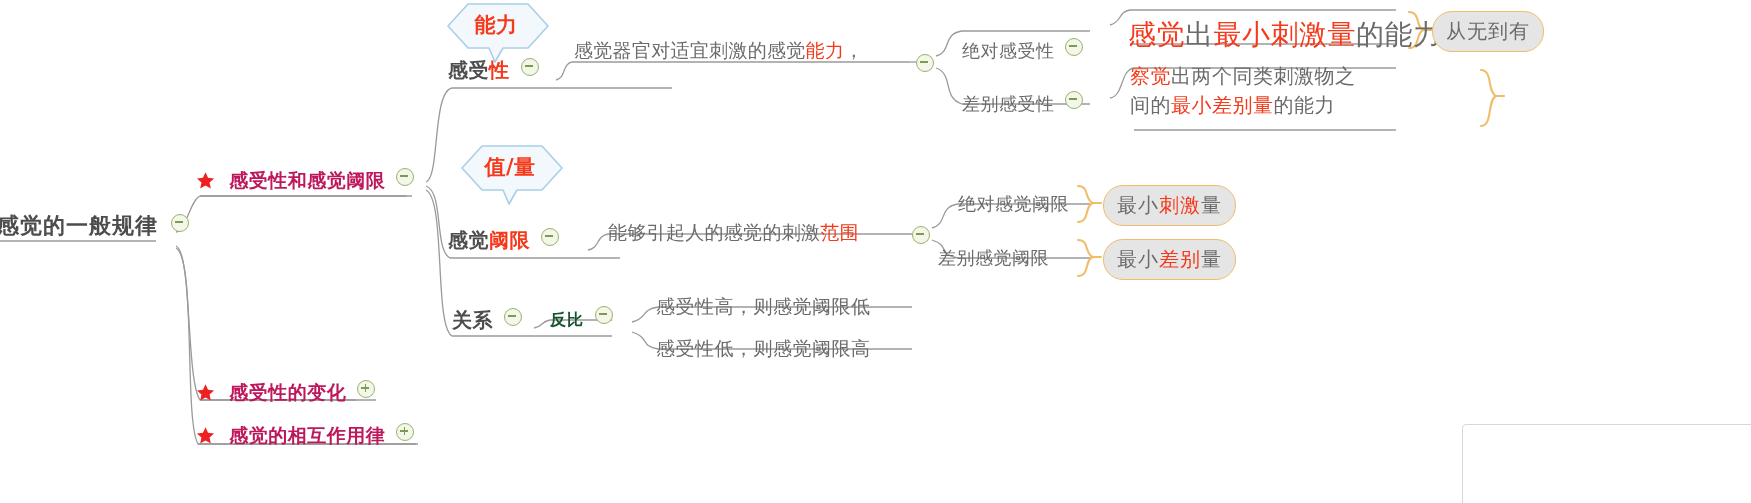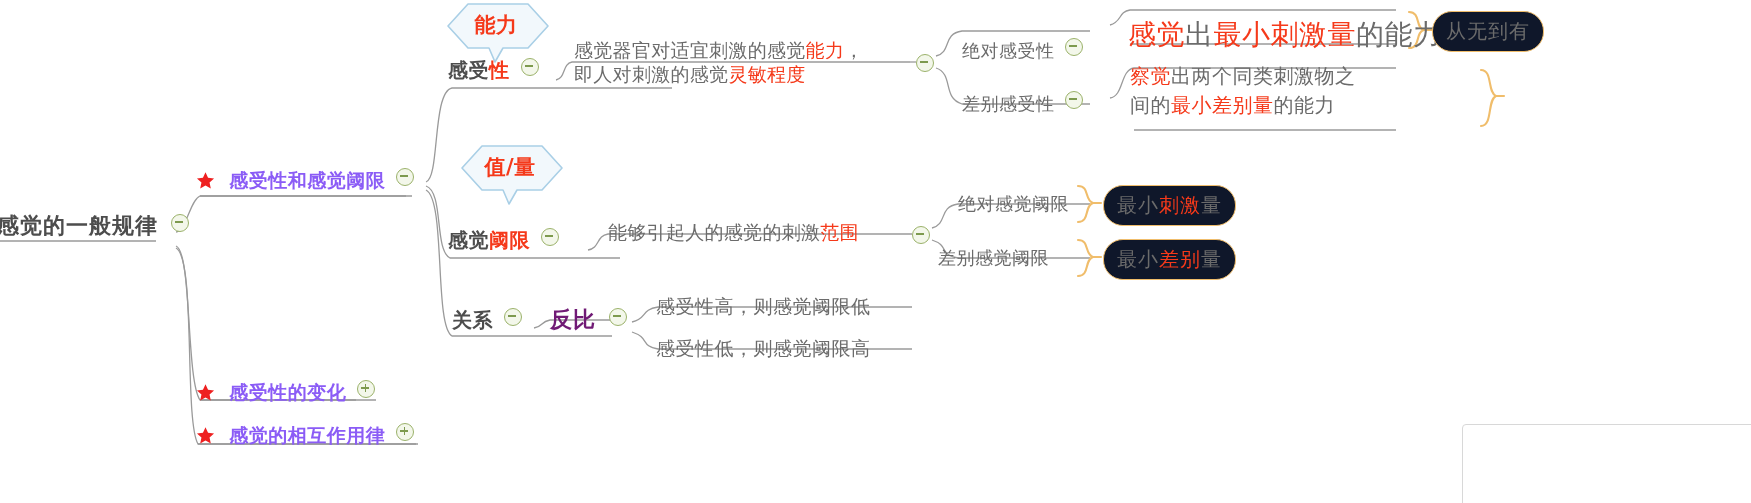--- a/index.html
+++ b/index.html
@@ -37,21 +37,21 @@
   
   .root-label {
     font-size: 22px;
     font-weight: bold;
     color: #4d4d4d;
     letter-spacing: 1px;
   }
   .lvl1-label {
     font-size: 19px;
     font-weight: bold;
-    color: #8b5cf6;
+    color: #be185d;
     letter-spacing: .5px;
   }
   .lvl2-label {
     font-size: 20px;
     font-weight: bold;
     color: #4d4d4d;
     letter-spacing: .5px;
   }
   .desc {
     font-size: 19px;
@@ -60,22 +60,22 @@
     letter-spacing: .3px;
   }
   .plain {
     font-size: 18px;
     color: #6b6b6b;
     letter-spacing: .5px;
   }
   .hl { color: #f5391a; }
   .hl2 { color: #f5391a; font-weight: bold; }
   .emph-red {
-    color: #701a75;
-    font-size: 22px;
+    color: #14532d;
+    font-size: 16px;
     font-weight: bold;
     letter-spacing: 1px;
   }
 
   
   .star {
     display: inline-block;
     width: 19px;
     height: 19px;
     margin-right: 7px;
@@ -130,21 +130,21 @@
     font-size: 21px;
     font-weight: bold;
     color: #f5391a;
     letter-spacing: .5px;
   }
 
   
   .tagbox {
     position: absolute;
     border: 1.6px solid #f0bd6b;
-    background: #0f172a;
+    background: #e5e5e5;
     border-radius: 20px;
     padding: 6px 13px;
     font-size: 20px;
     color: #6b6b6b;
     white-space: nowrap;
     letter-spacing: 1px;
     box-sizing: border-box;
   }
 
   
@@ -252,21 +252,20 @@
     <div class="btxt">能力</div>
   </div>
 
   <div class="node lvl2-label" style="left:448px; top:58px;">
     <span class="txt">感受</span><span class="hl2">性</span>
     <span class="toggle"></span>
   </div>
 
   <div class="node desc" style="left:574px; top:38px;">
     <div><span>感觉器官对适宜刺激的感觉</span><span class="hl">能力</span><span>，</span></div>
-    <div><span>即人对刺激的感觉</span><span class="hl">灵敏程度</span></div>
   </div>
   <div class="node" style="left:912px; top:54px;">
     <span class="toggle"></span>
   </div>
 
   <div class="node plain" style="left:962px; top:18px;margin-top:20px;">
     <span class="txt">绝对感受性</span>
     <span class="toggle"></span>
   </div>
   <div class="node plain" style="left:1128px; top:17px; font-size:28px;">

